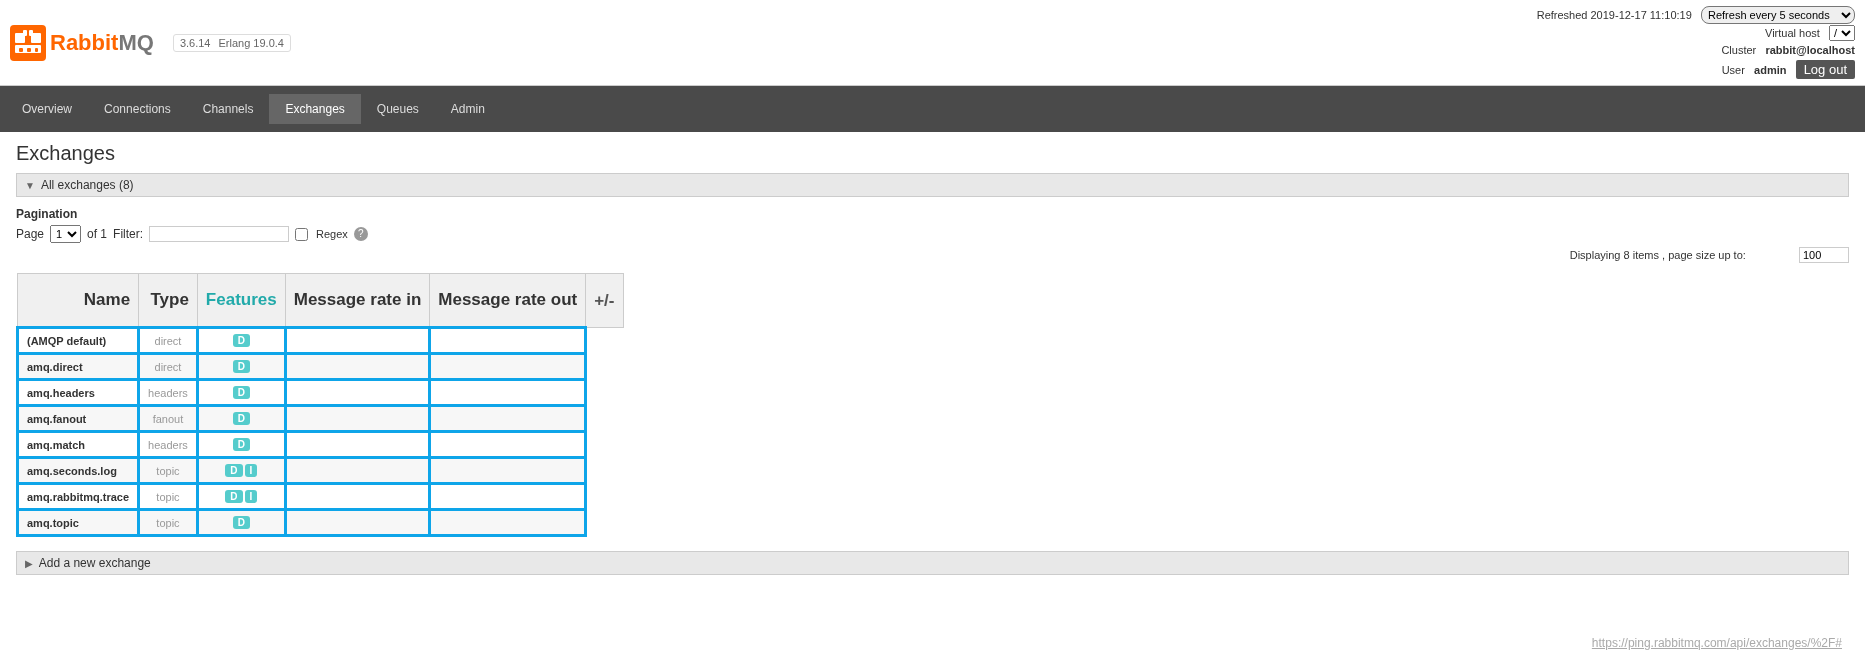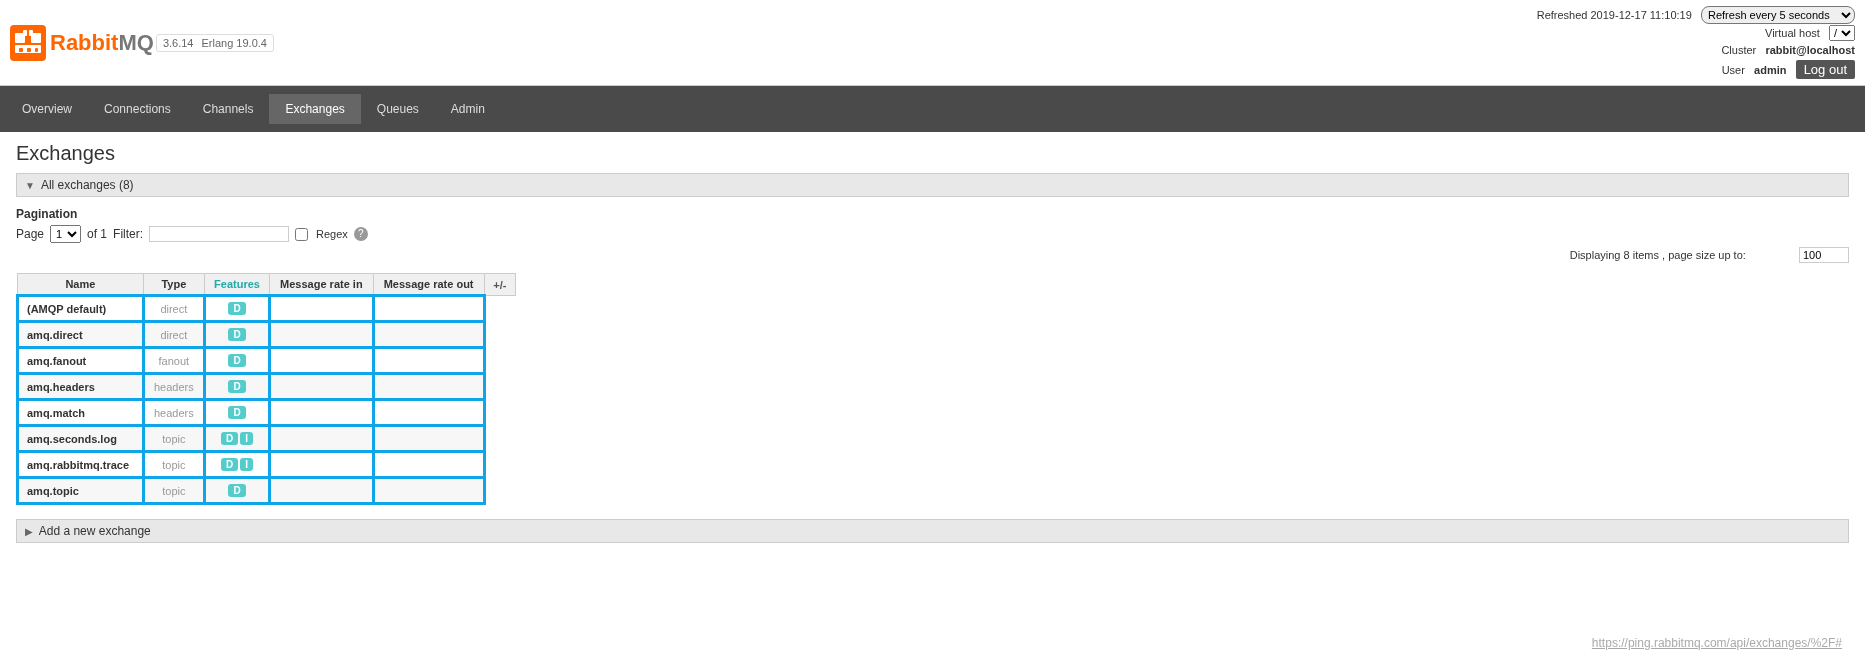--- a/index.html
+++ b/index.html
@@ -10,21 +10,21 @@
       display: flex;
       align-items: center;
       justify-content: space-between;
       padding: 6px 10px;
       border-bottom: 1px solid #ccc;
       background: #fff;
     }
     #logo-area {
       display: flex;
       align-items: center;
-      gap: 2px;
+      gap: 19px;
     }
     #logo {
       display: flex;
       align-items: center;
       gap: 4px;
     }
     #logo-icon {
       width: 36px;
       height: 36px;
     }
@@ -158,23 +158,23 @@
     
     #exchanges-table {
       width: auto;
       border-collapse: collapse;
       margin-top: 8px;
       min-width: 500px;
     }
     #exchanges-table th {
       background: #f0f0f0;
       border: 1px solid #ccc;
-      padding: 4px 8px;
-      font-size: 11px;
-      text-align: center;
+      padding: 16px 8px;
+      font-size: 17px;
+      text-align: right;
       white-space: nowrap;
     }
     #exchanges-table th.features-col { color: #2aa; }
     #exchanges-table th.plusminus-col { color: #555; cursor: pointer; }
     #exchanges-table td {
       border: 3px solid #0ea5e9;
       padding: 4px 8px;
       font-size: 11px;
     }
     #exchanges-table tr:nth-child(even) td { background: #f7f7f7; }
@@ -349,29 +349,29 @@
           <td></td>
         </tr>
         <tr>
           <td class="name-cell"><a href="#">amq.direct</a></td>
           <td class="type-cell">direct</td>
           <td class="features-cell"><span class="feature-badge D">D</span></td>
           <td></td>
           <td></td>
         </tr>
         <tr>
+          <td class="name-cell"><a href="#">amq.headers</a></td>
+          <td class="type-cell">headers</td>
+          <td class="features-cell"><span class="feature-badge D">D</span></td>
+          <td></td>
+          <td></td>
+        </tr>
+        <tr>
           <td class="name-cell"><a href="#">amq.fanout</a></td>
           <td class="type-cell">fanout</td>
-          <td class="features-cell"><span class="feature-badge D">D</span></td>
-          <td></td>
-          <td></td>
-        </tr>
-        <tr>
-          <td class="name-cell"><a href="#">amq.headers</a></td>
-          <td class="type-cell">headers</td>
           <td class="features-cell"><span class="feature-badge D">D</span></td>
           <td></td>
           <td></td>
         </tr>
         <tr>
           <td class="name-cell"><a href="#">amq.match</a></td>
           <td class="type-cell">headers</td>
           <td class="features-cell"><span class="feature-badge D">D</span></td>
           <td></td>
           <td></td>

